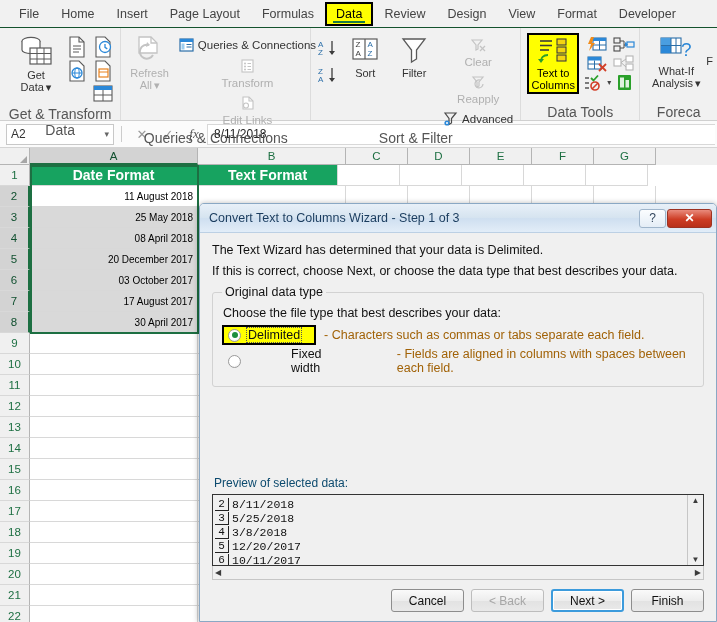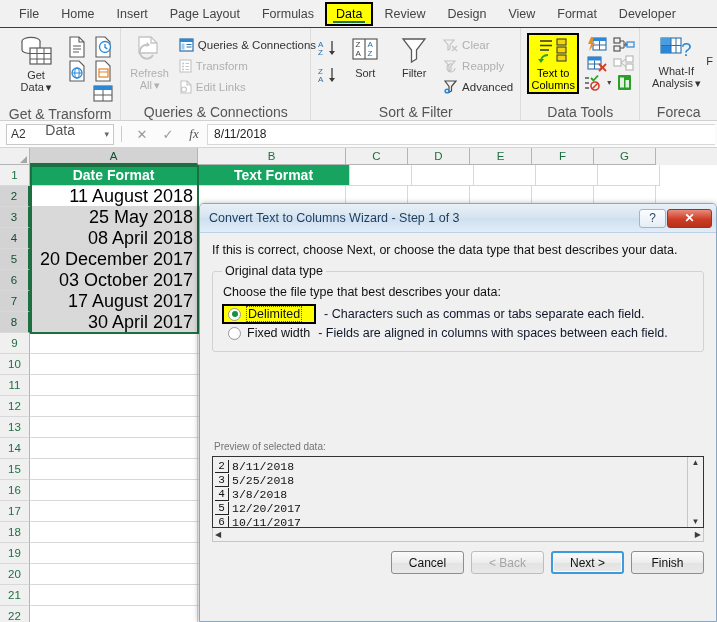--- a/index.html
+++ b/index.html
@@ -71,21 +71,21 @@
   }
   .bigbtn {
     display: flex; flex-direction: column; align-items: center;
     width: 52px; padding: 2px 1px; font-size: 11px; color: #333;
     line-height: 12px; text-align: center;
   }
   .smallbtn {
     display: flex; align-items: center; gap: 4px;
     font-size: 11.5px; color: #333; padding: 2px 3px; white-space: nowrap;
   }
-  .smallbtn.disabled { color: #b0b0b0; }
+  .smallbtn.disabled { color: #b0b0b0; flex-direction: column; }
   .icn { display: inline-flex; align-items: center; justify-content: center; }
 
   
   .ttc {
     background: #ffff00;
     border: 2px solid #000;
     width: 56px;
     display: flex; flex-direction: column; align-items: center;
     font-size: 11px; line-height: 12px; color: #000; text-align: center;
     padding: 2px 0 1px 0;
@@ -150,21 +150,21 @@
   .row { display: flex; height: 21px; }
   .cell {
     border-right: 1px solid #d8d8d8; border-bottom: 1px solid #d8d8d8;
     display: flex; align-items: center; font-size: 13px; color: #000;
     padding: 0 4px; overflow: hidden; white-space: nowrap;
   }
   .cell.hdr {
     background: #17a360; color: #fff; font-weight: bold; font-size: 14px;
     justify-content: center;
   }
-  .cell.dat { background: #d9d9d9; justify-content: flex-end; font-size: 18px; }
+  .cell.dat { background: #d9d9d9; justify-content: flex-end; font-size: 10px; }
   .cell.dat.active { background: #ffffff; }
 
   
   #sel-outline {
     position: absolute; border: 2px solid #1d6f42; pointer-events: none;
   }
 
   
   #dialog {
     position: absolute;
@@ -214,32 +214,32 @@
     border: 1px solid #9a9a9a;
     background: radial-gradient(circle at 40% 35%, #ffffff 55%, #e4e4e4 100%);
     display: inline-flex; align-items: center; justify-content: center;
     margin-right: 6px; flex: none;
   }
   .radio.checked::after {
     content: ""; width: 6px; height: 6px; border-radius: 50%;
     background: #1c8f3f;
   }
   .radio-label { margin-right: 8px; }
-  .desc { color: #0f172a; }
+  .desc { color: #a16207; }
   .hl-box {
     background: #ffff00; border: 2px solid #000;
     padding: 0px 4px; display: inline-flex; align-items: center;
     margin-right: 8px;
   }
   .hl-box .radio { margin-right: 5px; }
   .dotted { border: 1px dotted #555; padding: 0 1px; }
 
   #spacer { height: 83px; }
 
-  #preview-label { font-size: 10px; color: #737373; margin: 6px 0 4px 2px; }
+  #preview-label { font-size: 12px; color: #0c4a6e; margin: 6px 0 4px 2px; }
   #preview-box {
     border: 1px solid #333; background: #f0f0f0;
     height: 72px; display: flex; position: relative;
   }
   #preview-inner { flex: 1; padding: 2px 0 0 2px; overflow: hidden; }
   .pvrow { display: flex; height: 14px; align-items: center; font-family: "Liberation Mono", monospace; font-size: 11.5px; color: #111; }
   .pvnum {
     width: 14px; text-align: center; border-bottom: 1px solid #222;
     border-right: 1px solid #222; margin-right: 3px; font-size: 11px;
   }
@@ -643,21 +643,21 @@
       <div class="rowcell">18</div>
       <div class="rowcell">19</div>
       <div class="rowcell">20</div>
       <div class="rowcell">21</div>
       <div class="rowcell">22</div>
     </div>
 
     <div id="cells">
       <div class="row">
         <div class="cell hdr" style="width:168px">Date Format</div>
-        <div class="cell hdr" style="width:152px">Text Format</div>
+        <div class="cell hdr" style="width:140px">Text Format</div>
         <div class="cell" style="width:62px"></div>
         <div class="cell" style="width:62px"></div>
         <div class="cell" style="width:62px"></div>
         <div class="cell" style="width:62px"></div>
         <div class="cell" style="width:62px"></div>
       </div>
       <div class="row">
         <div class="cell dat active" style="width:168px">11 August 2018</div>
         <div class="cell" style="width:148px"></div>
         <div class="cell" style="width:62px"></div>
@@ -853,35 +853,36 @@
 </div>
 
 <div id="dialog">
   <div id="dlg-titlebar">
     <div id="dlg-title">Convert Text to Columns Wizard - Step 1 of 3</div>
     <div class="winbtn">?</div>
     <div class="winbtn close">✕</div>
   </div>
 
   <div id="dlg-body">
+    <div class="dlg-line">The Text Wizard has determined that your data is Delimited.</div>
     <div class="dlg-line">If this is correct, choose Next, or choose the data type that best describes your data.</div>
 
     <fieldset class="grp">
       <legend>Original data type</legend>
       <div class="subtext">Choose the file type that best describes your data:</div>
 
       <div class="radio-row">
         <span class="hl-box">
           <span class="radio checked"></span>
           <span class="radio-label dotted">Delimited</span>
         </span>
         <span class="desc">- Characters such as commas or tabs separate each field.</span>
       </div>
 
-      <div class="radio-row" style="margin-left:6px;">
+      <div class="radio-row" style="margin-left:6px;gap:44px;">
         <span class="radio"></span>
         <span class="radio-label">Fixed width</span>
         <span class="desc">- Fields are aligned in columns with spaces between each field.</span>
       </div>
     </fieldset>
 
     <div id="spacer"></div>
 
     <div id="preview-label">Preview of selected data:</div>
 

